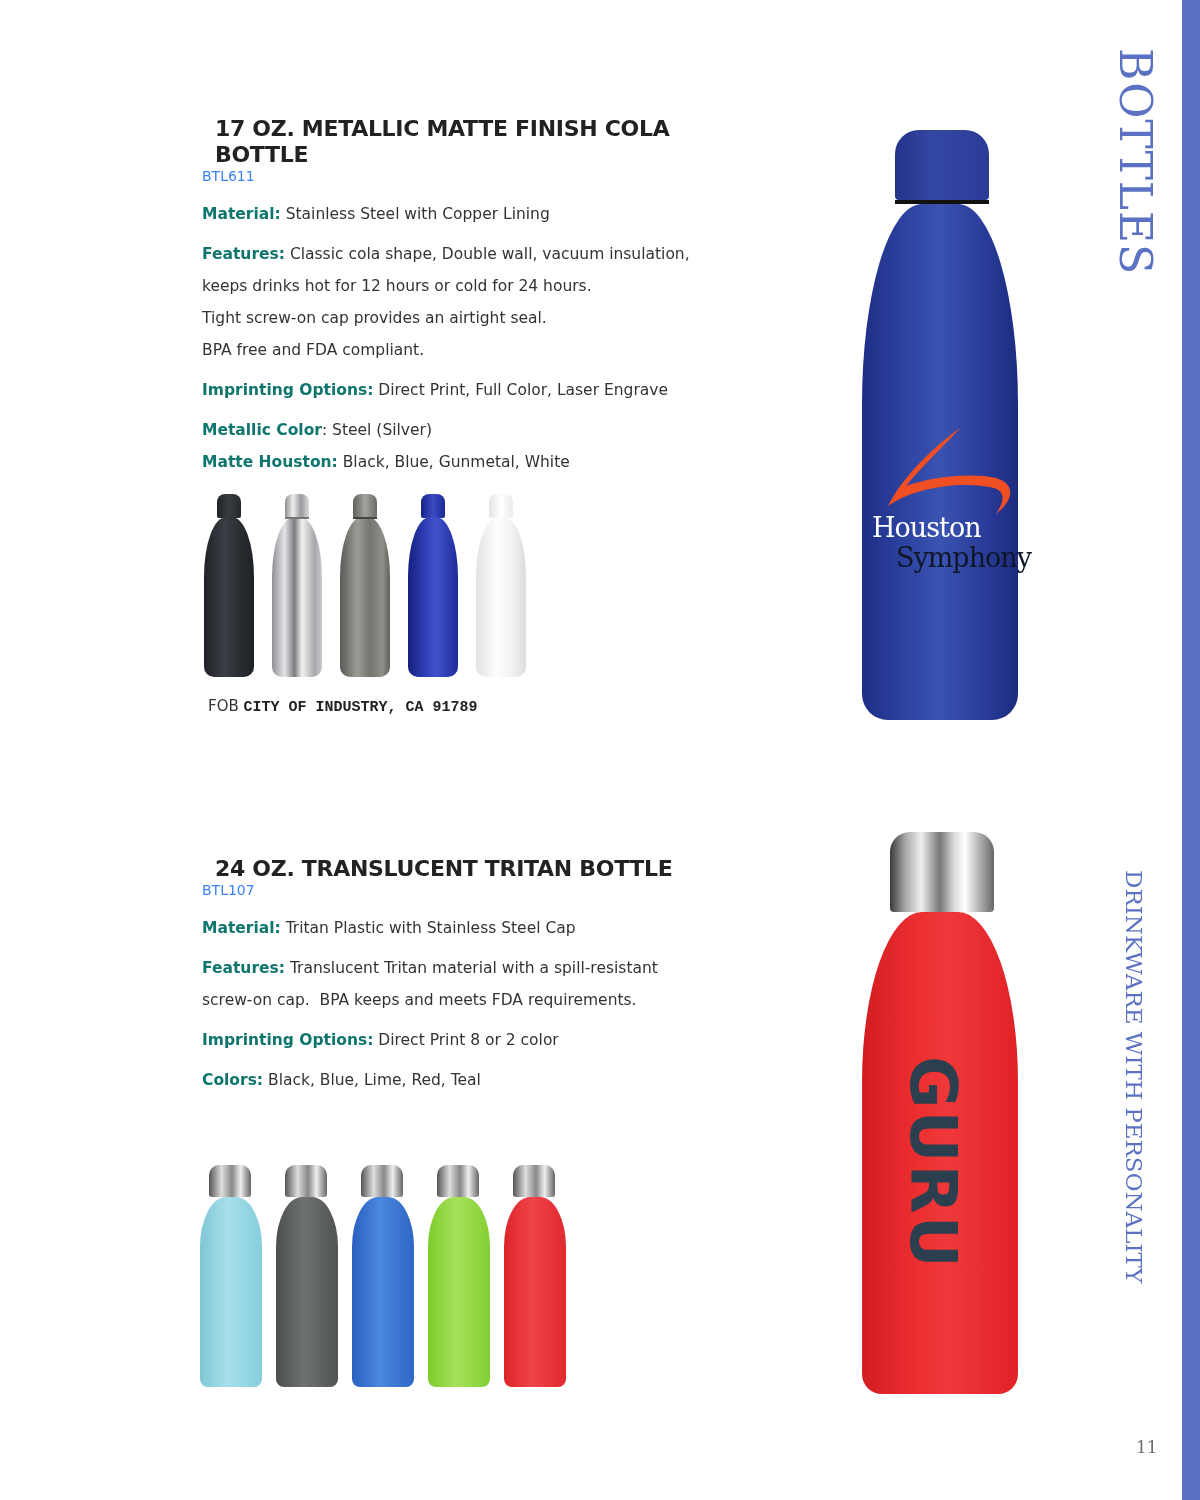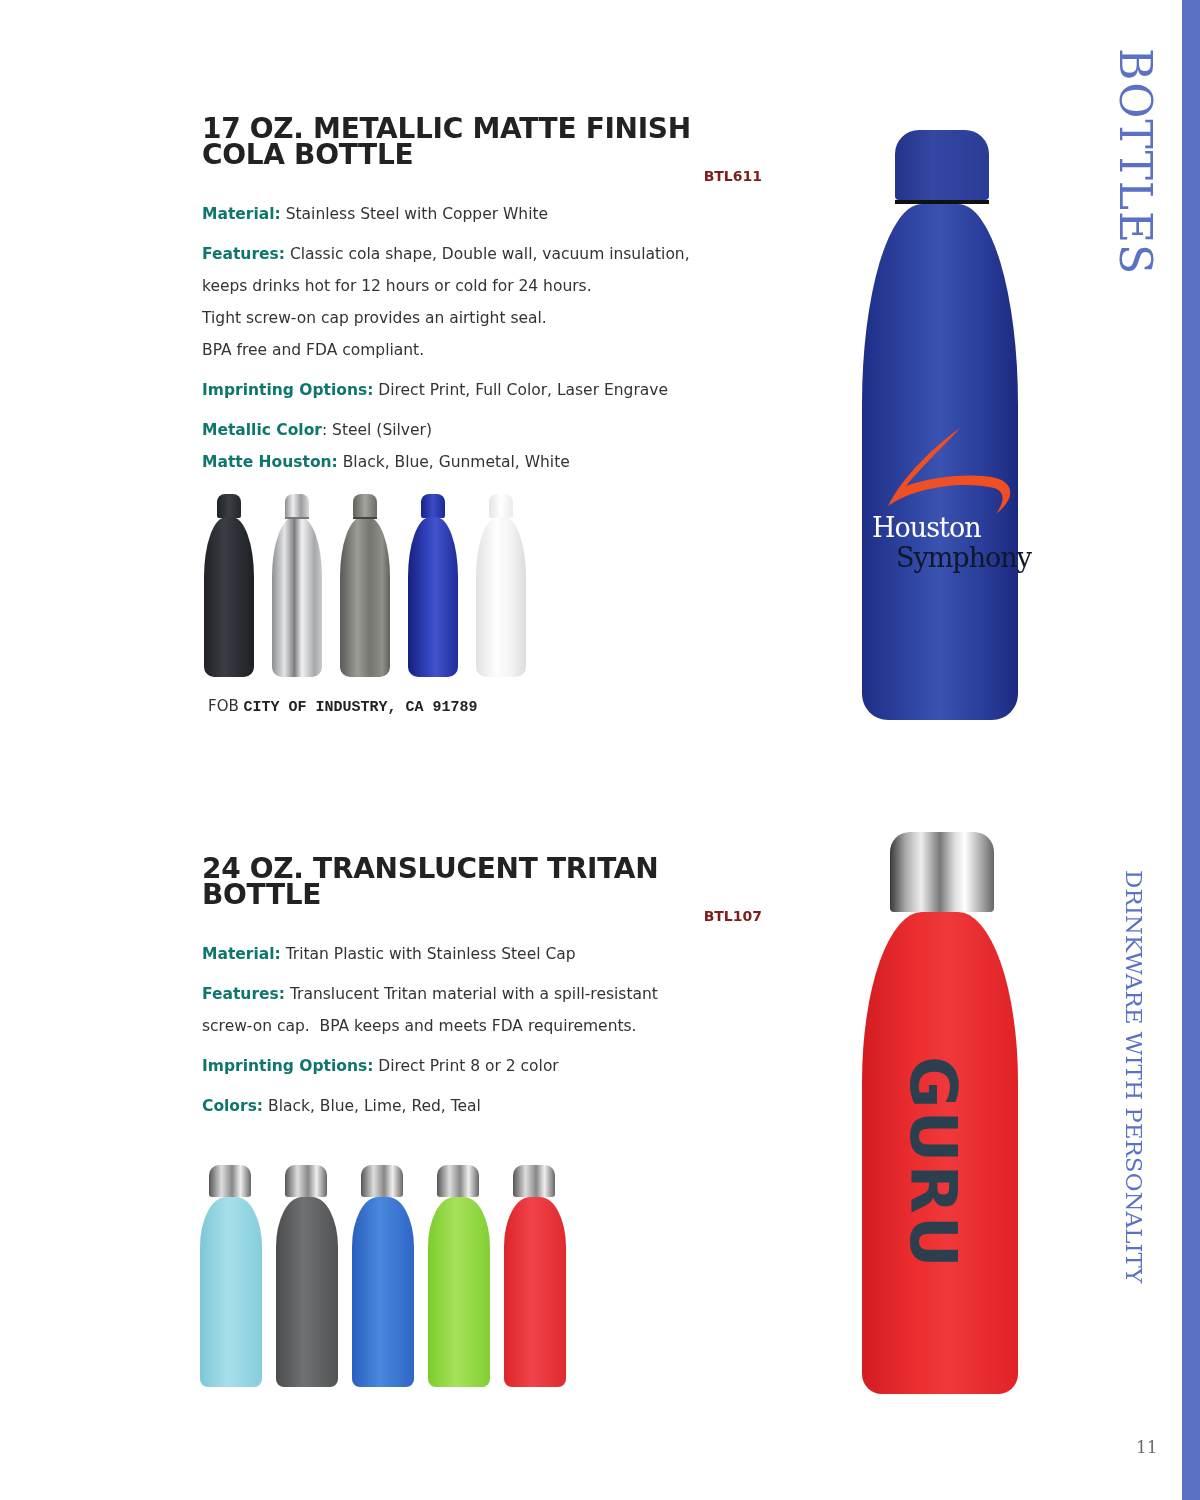--- a/index.html
+++ b/index.html
@@ -24,24 +24,25 @@
     .vtext.tagline { top: 870px; font-size: 23px; letter-spacing: 0px; line-height: 28px; left: 1120px; }
     .page-num {
       position: absolute; left: 1136px; top: 1437px;
       font-family: "DejaVu Serif", serif; font-size: 17px; color: #6b6b6b;
     }
 
     .product { position: absolute; left: 202px; width: 560px; }
     .product.p1 { top: 116px; }
     .product.p2 { top: 856px; }
     .title {
-      font-weight: bold; font-size: 28px; line-height: 26px; color: #222;
+      font-weight: bold; font-size: 22px; line-height: 26px; color: #222;
       letter-spacing: -0.3px;
-    }
-    .sku { font-weight: bold; font-size: 14px; line-height: 16px; color: #7f1d1d; text-align: right; }
+      margin-left: 13px;
+    }
+    .sku { font-weight: normal; font-size: 14px; line-height: 16px; color: #3b82f6; }
     .para { font-size: 15.5px; line-height: 20px; margin-top: 20px; color: #333; }
     .para .lbl { font-weight: bold; color: #0f766e; }
     .para .line { display: block; margin-top: 12px; }
 
     .fob {
       position: absolute; left: 208px; top: 697px; font-size: 15px; color: #333;
     }
     .fob b { font-weight: bold; color: #222; font-family: Liberation Mono, monospace; }
 
     .thumbs { position: absolute; display: flex; align-items: flex-end; }
@@ -122,21 +123,21 @@
 <div class="vtext section">BOTTLES</div>
 <div class="vtext tagline">DRINKWARE WITH PERSONALITY</div>
 <div class="page-num">11</div>
 
 <div class="product p1">
   <div class="title">17 OZ. METALLIC MATTE FINISH COLA BOTTLE</div>
   <div class="sku">BTL611</div>
 
   <div class="para">
     <span class="lbl">Material:</span>
-    <span>Stainless Steel with Copper White</span>
+    <span>Stainless Steel with Copper Lining</span>
   </div>
 
   <div class="para">
     <span class="lbl">Features:</span>
     <span>Classic cola shape, Double wall, vacuum insulation,</span>
     <span class="line">keeps drinks hot for 12 hours or cold for 24 hours.</span>
     <span class="line">Tight screw-on cap provides an airtight seal.</span>
     <span class="line">BPA free and FDA compliant.</span>
   </div>
 

